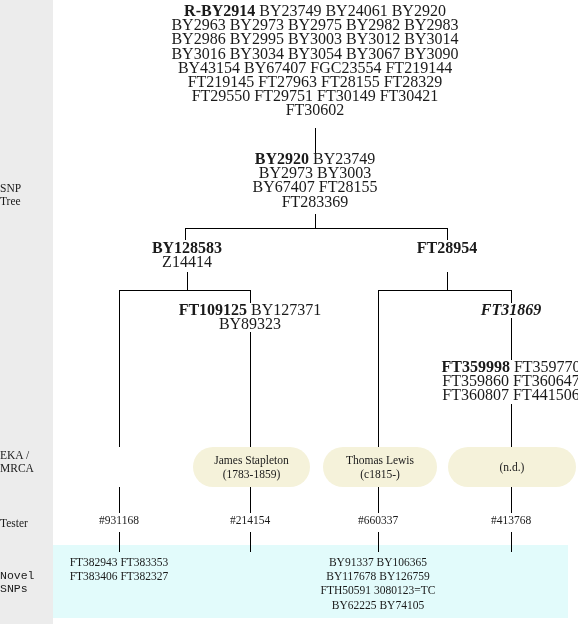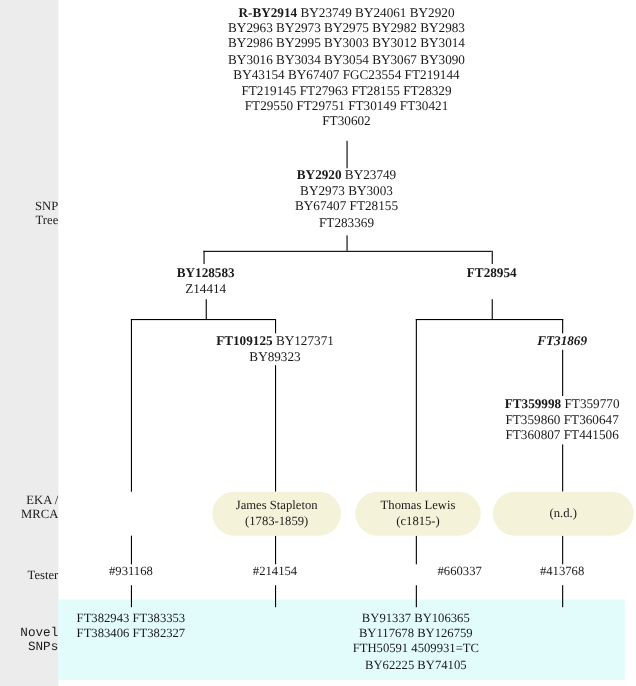--- a/index.html
+++ b/index.html
@@ -22,21 +22,21 @@
     position: absolute;
     left: 0; top: 0;
     width: 53px;
     height: 624px;
     background: #ececec;
   }
   .side-label {
     position: absolute;
     left: 0;
     width: 53px;
-    text-align: right;
+    text-align: left;
     font-size: 11.5px;
     line-height: 13px;
     color: #1a1a1a;
   }
   #side-snptree { top: 182px; }
   #side-eka     { top: 449px; }
   #side-tester  { top: 517px; }
   #side-novel   { top: 569px; font-family: Liberation Mono, monospace; }
 
   
@@ -66,21 +66,21 @@
   .hline {
     position: absolute;
     height: 1px;
     background: #000000;
   }
 
   
   .snp-node {
     position: absolute;
     text-align: center;
-    font-size: 12px;
+    font-size: 16px;
     line-height: 14.2px;
     white-space: nowrap;
     color: #1a1a1a;
   }
   .snp-node b { font-weight: bold; }
 
   
   .eka-box {
     position: absolute;
     top: 447px;
@@ -261,34 +261,34 @@
     <div class="eka-box" style="left:395px; width:128px;">
       <div>(n.d.)</div>
     </div>
 
     <div class="tester-label" style="left:6px; width:120px;">
       <span>#931168</span>
     </div>
     <div class="tester-label" style="left:137px; width:120px;">
       <span>#214154</span>
     </div>
-    <div class="tester-label" style="left:265px; width:120px;text-align:right;">
+    <div class="tester-label" style="left:265px; width:120px;">
       <span>#660337</span>
     </div>
     <div class="tester-label" style="left:398px; width:120px;">
       <span>#413768</span>
     </div>
 
     <div class="novel-block" style="left:-4px; top:555px; width:140px;">
       <div>FT382943 FT383353</div>
       <div>FT383406 FT382327</div>
     </div>
 
 
     <div class="novel-block" style="left:255px; top:555px; width:140px;">
       <div>BY91337 BY106365</div>
       <div>BY117678 BY126759</div>
-      <div>FTH50591 4509931=TC</div>
+      <div>FTH50591 3080123=TC</div>
       <div>BY62225 BY74105</div>
     </div>
 
   </div>
 </div>
 
 </body></html>

